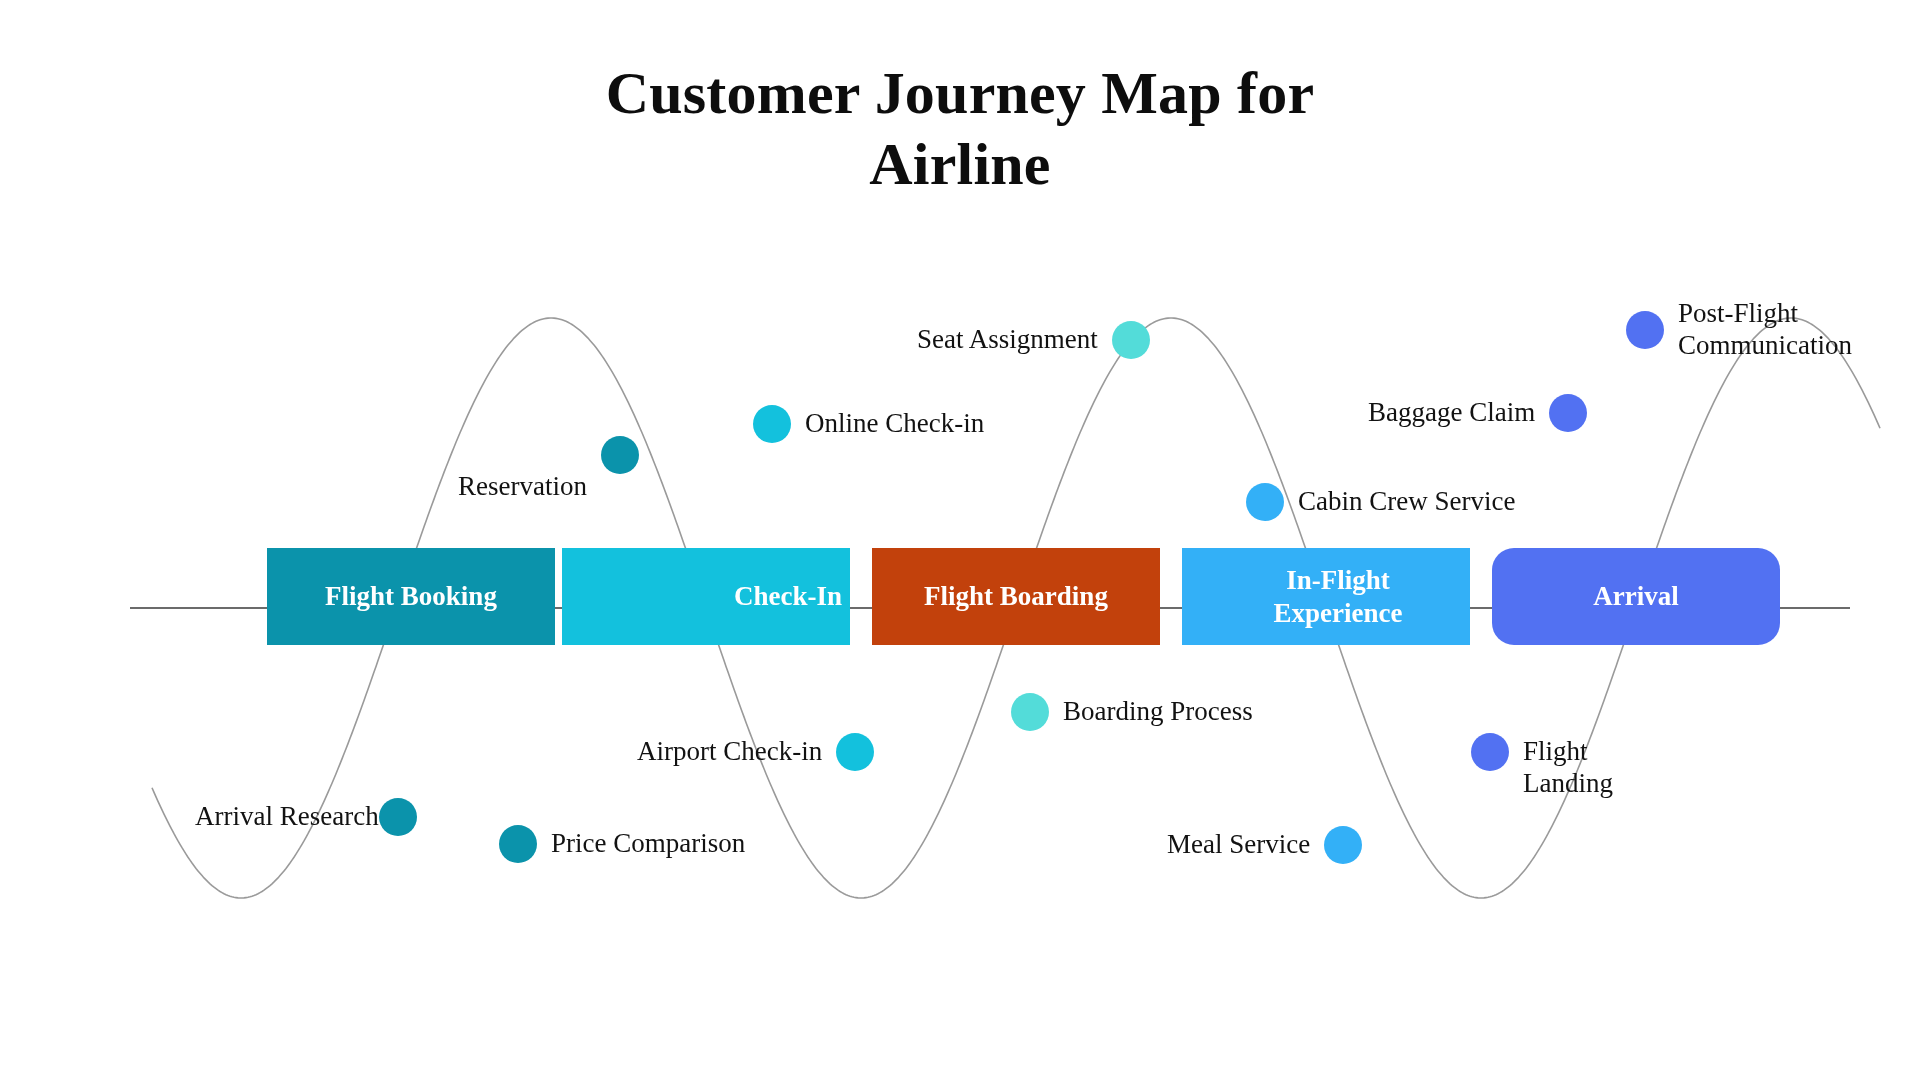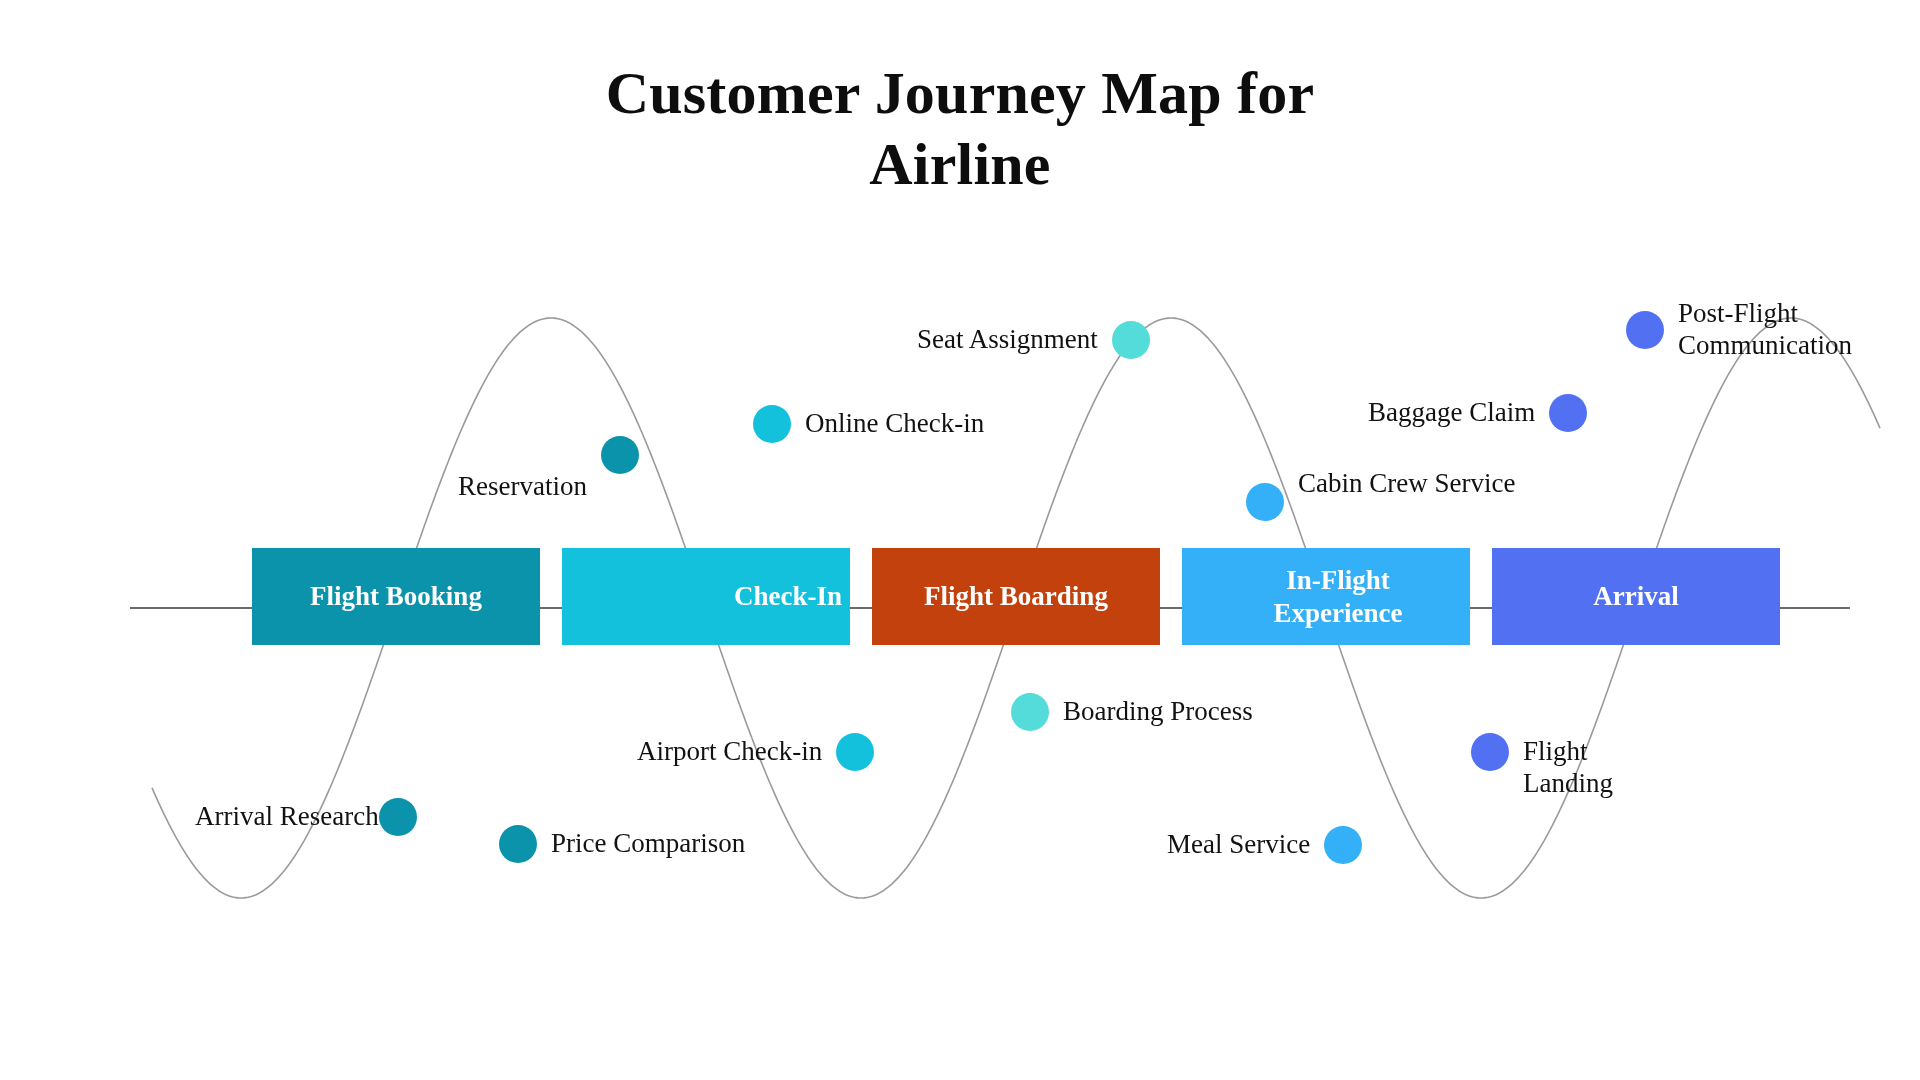--- a/index.html
+++ b/index.html
@@ -95,44 +95,44 @@
 
   <div id="title">Customer Journey Map for
 Airline</div>
 
   <svg id="wave-layer" viewBox="0 0 1920 1080" xmlns="http://www.w3.org/2000/svg">
     <line id="baseline" x1="130" y1="608" x2="1850" y2="608" stroke="#6b6b6b" stroke-width="2"></line>
     <path id="wave-path" fill="none" stroke="#9a9a9a" stroke-width="1.6" d="M152.0,787.8 L154.0,792.4 L156.0,796.9 L158.0,801.3 L160.0,805.7 L162.0,809.9 L164.0,814.1 L166.0,818.2 L168.0,822.2 L170.0,826.1 L172.0,829.9 L174.0,833.7 L176.0,837.3 L178.0,840.9 L180.0,844.3 L182.0,847.7 L184.0,850.9 L186.0,854.1 L188.0,857.2 L190.0,860.1 L192.0,863.0 L194.0,865.7 L196.0,868.4 L198.0,870.9 L200.0,873.3 L202.0,875.6 L204.0,877.9 L206.0,879.9 L208.0,881.9 L210.0,883.8 L212.0,885.6 L214.0,887.2 L216.0,888.7 L218.0,890.2 L220.0,891.5 L222.0,892.6 L224.0,893.7 L226.0,894.7 L228.0,895.5 L230.0,896.2 L232.0,896.8 L234.0,897.3 L236.0,897.6 L238.0,897.9 L240.0,898.0 L242.0,898.0 L244.0,897.9 L246.0,897.6 L248.0,897.3 L250.0,896.8 L252.0,896.2 L254.0,895.5 L256.0,894.7 L258.0,893.7 L260.0,892.6 L262.0,891.5 L264.0,890.2 L266.0,888.7 L268.0,887.2 L270.0,885.6 L272.0,883.8 L274.0,881.9 L276.0,879.9 L278.0,877.9 L280.0,875.6 L282.0,873.3 L284.0,870.9 L286.0,868.4 L288.0,865.7 L290.0,863.0 L292.0,860.1 L294.0,857.2 L296.0,854.1 L298.0,850.9 L300.0,847.7 L302.0,844.3 L304.0,840.9 L306.0,837.3 L308.0,833.7 L310.0,829.9 L312.0,826.1 L314.0,822.2 L316.0,818.2 L318.0,814.1 L320.0,809.9 L322.0,805.7 L324.0,801.3 L326.0,796.9 L328.0,792.4 L330.0,787.8 L332.0,783.2 L334.0,778.5 L336.0,773.7 L338.0,768.8 L340.0,763.9 L342.0,758.9 L344.0,753.8 L346.0,748.7 L348.0,743.6 L350.0,738.3 L352.0,733.1 L354.0,727.7 L356.0,722.4 L358.0,716.9 L360.0,711.5 L362.0,706.0 L364.0,700.4 L366.0,694.8 L368.0,689.2 L370.0,683.5 L372.0,677.8 L374.0,672.1 L376.0,666.4 L378.0,660.6 L380.0,654.8 L382.0,649.0 L384.0,643.2 L386.0,637.3 L388.0,631.5 L390.0,625.6 L392.0,619.8 L394.0,613.9 L396.0,608.0 L398.0,602.1 L400.0,596.2 L402.0,590.4 L404.0,584.5 L406.0,578.7 L408.0,572.8 L410.0,567.0 L412.0,561.2 L414.0,555.4 L416.0,549.6 L418.0,543.9 L420.0,538.2 L422.0,532.5 L424.0,526.8 L426.0,521.2 L428.0,515.6 L430.0,510.0 L432.0,504.5 L434.0,499.1 L436.0,493.6 L438.0,488.3 L440.0,482.9 L442.0,477.7 L444.0,472.4 L446.0,467.3 L448.0,462.2 L450.0,457.1 L452.0,452.1 L454.0,447.2 L456.0,442.3 L458.0,437.5 L460.0,432.8 L462.0,428.2 L464.0,423.6 L466.0,419.1 L468.0,414.7 L470.0,410.3 L472.0,406.1 L474.0,401.9 L476.0,397.8 L478.0,393.8 L480.0,389.9 L482.0,386.1 L484.0,382.3 L486.0,378.7 L488.0,375.1 L490.0,371.7 L492.0,368.3 L494.0,365.1 L496.0,361.9 L498.0,358.8 L500.0,355.9 L502.0,353.0 L504.0,350.3 L506.0,347.6 L508.0,345.1 L510.0,342.7 L512.0,340.4 L514.0,338.1 L516.0,336.1 L518.0,334.1 L520.0,332.2 L522.0,330.4 L524.0,328.8 L526.0,327.3 L528.0,325.8 L530.0,324.5 L532.0,323.4 L534.0,322.3 L536.0,321.3 L538.0,320.5 L540.0,319.8 L542.0,319.2 L544.0,318.7 L546.0,318.4 L548.0,318.1 L550.0,318.0 L552.0,318.0 L554.0,318.1 L556.0,318.4 L558.0,318.7 L560.0,319.2 L562.0,319.8 L564.0,320.5 L566.0,321.3 L568.0,322.3 L570.0,323.4 L572.0,324.5 L574.0,325.8 L576.0,327.3 L578.0,328.8 L580.0,330.4 L582.0,332.2 L584.0,334.1 L586.0,336.1 L588.0,338.1 L590.0,340.4 L592.0,342.7 L594.0,345.1 L596.0,347.6 L598.0,350.3 L600.0,353.0 L602.0,355.9 L604.0,358.8 L606.0,361.9 L608.0,365.1 L610.0,368.3 L612.0,371.7 L614.0,375.1 L616.0,378.7 L618.0,382.3 L620.0,386.1 L622.0,389.9 L624.0,393.8 L626.0,397.8 L628.0,401.9 L630.0,406.1 L632.0,410.3 L634.0,414.7 L636.0,419.1 L638.0,423.6 L640.0,428.2 L642.0,432.8 L644.0,437.5 L646.0,442.3 L648.0,447.2 L650.0,452.1 L652.0,457.1 L654.0,462.2 L656.0,467.3 L658.0,472.4 L660.0,477.7 L662.0,482.9 L664.0,488.3 L666.0,493.6 L668.0,499.1 L670.0,504.5 L672.0,510.0 L674.0,515.6 L676.0,521.2 L678.0,526.8 L680.0,532.5 L682.0,538.2 L684.0,543.9 L686.0,549.6 L688.0,555.4 L690.0,561.2 L692.0,567.0 L694.0,572.8 L696.0,578.7 L698.0,584.5 L700.0,590.4 L702.0,596.2 L704.0,602.1 L706.0,608.0 L708.0,613.9 L710.0,619.8 L712.0,625.6 L714.0,631.5 L716.0,637.3 L718.0,643.2 L720.0,649.0 L722.0,654.8 L724.0,660.6 L726.0,666.4 L728.0,672.1 L730.0,677.8 L732.0,683.5 L734.0,689.2 L736.0,694.8 L738.0,700.4 L740.0,706.0 L742.0,711.5 L744.0,716.9 L746.0,722.4 L748.0,727.7 L750.0,733.1 L752.0,738.3 L754.0,743.6 L756.0,748.7 L758.0,753.8 L760.0,758.9 L762.0,763.9 L764.0,768.8 L766.0,773.7 L768.0,778.5 L770.0,783.2 L772.0,787.8 L774.0,792.4 L776.0,796.9 L778.0,801.3 L780.0,805.7 L782.0,809.9 L784.0,814.1 L786.0,818.2 L788.0,822.2 L790.0,826.1 L792.0,829.9 L794.0,833.7 L796.0,837.3 L798.0,840.9 L800.0,844.3 L802.0,847.7 L804.0,850.9 L806.0,854.1 L808.0,857.2 L810.0,860.1 L812.0,863.0 L814.0,865.7 L816.0,868.4 L818.0,870.9 L820.0,873.3 L822.0,875.6 L824.0,877.9 L826.0,879.9 L828.0,881.9 L830.0,883.8 L832.0,885.6 L834.0,887.2 L836.0,888.7 L838.0,890.2 L840.0,891.5 L842.0,892.6 L844.0,893.7 L846.0,894.7 L848.0,895.5 L850.0,896.2 L852.0,896.8 L854.0,897.3 L856.0,897.6 L858.0,897.9 L860.0,898.0 L862.0,898.0 L864.0,897.9 L866.0,897.6 L868.0,897.3 L870.0,896.8 L872.0,896.2 L874.0,895.5 L876.0,894.7 L878.0,893.7 L880.0,892.6 L882.0,891.5 L884.0,890.2 L886.0,888.7 L888.0,887.2 L890.0,885.6 L892.0,883.8 L894.0,881.9 L896.0,879.9 L898.0,877.9 L900.0,875.6 L902.0,873.3 L904.0,870.9 L906.0,868.4 L908.0,865.7 L910.0,863.0 L912.0,860.1 L914.0,857.2 L916.0,854.1 L918.0,850.9 L920.0,847.7 L922.0,844.3 L924.0,840.9 L926.0,837.3 L928.0,833.7 L930.0,829.9 L932.0,826.1 L934.0,822.2 L936.0,818.2 L938.0,814.1 L940.0,809.9 L942.0,805.7 L944.0,801.3 L946.0,796.9 L948.0,792.4 L950.0,787.8 L952.0,783.2 L954.0,778.5 L956.0,773.7 L958.0,768.8 L960.0,763.9 L962.0,758.9 L964.0,753.8 L966.0,748.7 L968.0,743.6 L970.0,738.3 L972.0,733.1 L974.0,727.7 L976.0,722.4 L978.0,716.9 L980.0,711.5 L982.0,706.0 L984.0,700.4 L986.0,694.8 L988.0,689.2 L990.0,683.5 L992.0,677.8 L994.0,672.1 L996.0,666.4 L998.0,660.6 L1000.0,654.8 L1002.0,649.0 L1004.0,643.2 L1006.0,637.3 L1008.0,631.5 L1010.0,625.6 L1012.0,619.8 L1014.0,613.9 L1016.0,608.0 L1018.0,602.1 L1020.0,596.2 L1022.0,590.4 L1024.0,584.5 L1026.0,578.7 L1028.0,572.8 L1030.0,567.0 L1032.0,561.2 L1034.0,555.4 L1036.0,549.6 L1038.0,543.9 L1040.0,538.2 L1042.0,532.5 L1044.0,526.8 L1046.0,521.2 L1048.0,515.6 L1050.0,510.0 L1052.0,504.5 L1054.0,499.1 L1056.0,493.6 L1058.0,488.3 L1060.0,482.9 L1062.0,477.7 L1064.0,472.4 L1066.0,467.3 L1068.0,462.2 L1070.0,457.1 L1072.0,452.1 L1074.0,447.2 L1076.0,442.3 L1078.0,437.5 L1080.0,432.8 L1082.0,428.2 L1084.0,423.6 L1086.0,419.1 L1088.0,414.7 L1090.0,410.3 L1092.0,406.1 L1094.0,401.9 L1096.0,397.8 L1098.0,393.8 L1100.0,389.9 L1102.0,386.1 L1104.0,382.3 L1106.0,378.7 L1108.0,375.1 L1110.0,371.7 L1112.0,368.3 L1114.0,365.1 L1116.0,361.9 L1118.0,358.8 L1120.0,355.9 L1122.0,353.0 L1124.0,350.3 L1126.0,347.6 L1128.0,345.1 L1130.0,342.7 L1132.0,340.4 L1134.0,338.1 L1136.0,336.1 L1138.0,334.1 L1140.0,332.2 L1142.0,330.4 L1144.0,328.8 L1146.0,327.3 L1148.0,325.8 L1150.0,324.5 L1152.0,323.4 L1154.0,322.3 L1156.0,321.3 L1158.0,320.5 L1160.0,319.8 L1162.0,319.2 L1164.0,318.7 L1166.0,318.4 L1168.0,318.1 L1170.0,318.0 L1172.0,318.0 L1174.0,318.1 L1176.0,318.4 L1178.0,318.7 L1180.0,319.2 L1182.0,319.8 L1184.0,320.5 L1186.0,321.3 L1188.0,322.3 L1190.0,323.4 L1192.0,324.5 L1194.0,325.8 L1196.0,327.3 L1198.0,328.8 L1200.0,330.4 L1202.0,332.2 L1204.0,334.1 L1206.0,336.1 L1208.0,338.1 L1210.0,340.4 L1212.0,342.7 L1214.0,345.1 L1216.0,347.6 L1218.0,350.3 L1220.0,353.0 L1222.0,355.9 L1224.0,358.8 L1226.0,361.9 L1228.0,365.1 L1230.0,368.3 L1232.0,371.7 L1234.0,375.1 L1236.0,378.7 L1238.0,382.3 L1240.0,386.1 L1242.0,389.9 L1244.0,393.8 L1246.0,397.8 L1248.0,401.9 L1250.0,406.1 L1252.0,410.3 L1254.0,414.7 L1256.0,419.1 L1258.0,423.6 L1260.0,428.2 L1262.0,432.8 L1264.0,437.5 L1266.0,442.3 L1268.0,447.2 L1270.0,452.1 L1272.0,457.1 L1274.0,462.2 L1276.0,467.3 L1278.0,472.4 L1280.0,477.7 L1282.0,482.9 L1284.0,488.3 L1286.0,493.6 L1288.0,499.1 L1290.0,504.5 L1292.0,510.0 L1294.0,515.6 L1296.0,521.2 L1298.0,526.8 L1300.0,532.5 L1302.0,538.2 L1304.0,543.9 L1306.0,549.6 L1308.0,555.4 L1310.0,561.2 L1312.0,567.0 L1314.0,572.8 L1316.0,578.7 L1318.0,584.5 L1320.0,590.4 L1322.0,596.2 L1324.0,602.1 L1326.0,608.0 L1328.0,613.9 L1330.0,619.8 L1332.0,625.6 L1334.0,631.5 L1336.0,637.3 L1338.0,643.2 L1340.0,649.0 L1342.0,654.8 L1344.0,660.6 L1346.0,666.4 L1348.0,672.1 L1350.0,677.8 L1352.0,683.5 L1354.0,689.2 L1356.0,694.8 L1358.0,700.4 L1360.0,706.0 L1362.0,711.5 L1364.0,716.9 L1366.0,722.4 L1368.0,727.7 L1370.0,733.1 L1372.0,738.3 L1374.0,743.6 L1376.0,748.7 L1378.0,753.8 L1380.0,758.9 L1382.0,763.9 L1384.0,768.8 L1386.0,773.7 L1388.0,778.5 L1390.0,783.2 L1392.0,787.8 L1394.0,792.4 L1396.0,796.9 L1398.0,801.3 L1400.0,805.7 L1402.0,809.9 L1404.0,814.1 L1406.0,818.2 L1408.0,822.2 L1410.0,826.1 L1412.0,829.9 L1414.0,833.7 L1416.0,837.3 L1418.0,840.9 L1420.0,844.3 L1422.0,847.7 L1424.0,850.9 L1426.0,854.1 L1428.0,857.2 L1430.0,860.1 L1432.0,863.0 L1434.0,865.7 L1436.0,868.4 L1438.0,870.9 L1440.0,873.3 L1442.0,875.6 L1444.0,877.9 L1446.0,879.9 L1448.0,881.9 L1450.0,883.8 L1452.0,885.6 L1454.0,887.2 L1456.0,888.7 L1458.0,890.2 L1460.0,891.5 L1462.0,892.6 L1464.0,893.7 L1466.0,894.7 L1468.0,895.5 L1470.0,896.2 L1472.0,896.8 L1474.0,897.3 L1476.0,897.6 L1478.0,897.9 L1480.0,898.0 L1482.0,898.0 L1484.0,897.9 L1486.0,897.6 L1488.0,897.3 L1490.0,896.8 L1492.0,896.2 L1494.0,895.5 L1496.0,894.7 L1498.0,893.7 L1500.0,892.6 L1502.0,891.5 L1504.0,890.2 L1506.0,888.7 L1508.0,887.2 L1510.0,885.6 L1512.0,883.8 L1514.0,881.9 L1516.0,879.9 L1518.0,877.9 L1520.0,875.6 L1522.0,873.3 L1524.0,870.9 L1526.0,868.4 L1528.0,865.7 L1530.0,863.0 L1532.0,860.1 L1534.0,857.2 L1536.0,854.1 L1538.0,850.9 L1540.0,847.7 L1542.0,844.3 L1544.0,840.9 L1546.0,837.3 L1548.0,833.7 L1550.0,829.9 L1552.0,826.1 L1554.0,822.2 L1556.0,818.2 L1558.0,814.1 L1560.0,809.9 L1562.0,805.7 L1564.0,801.3 L1566.0,796.9 L1568.0,792.4 L1570.0,787.8 L1572.0,783.2 L1574.0,778.5 L1576.0,773.7 L1578.0,768.8 L1580.0,763.9 L1582.0,758.9 L1584.0,753.8 L1586.0,748.7 L1588.0,743.6 L1590.0,738.3 L1592.0,733.1 L1594.0,727.7 L1596.0,722.4 L1598.0,716.9 L1600.0,711.5 L1602.0,706.0 L1604.0,700.4 L1606.0,694.8 L1608.0,689.2 L1610.0,683.5 L1612.0,677.8 L1614.0,672.1 L1616.0,666.4 L1618.0,660.6 L1620.0,654.8 L1622.0,649.0 L1624.0,643.2 L1626.0,637.3 L1628.0,631.5 L1630.0,625.6 L1632.0,619.8 L1634.0,613.9 L1636.0,608.0 L1638.0,602.1 L1640.0,596.2 L1642.0,590.4 L1644.0,584.5 L1646.0,578.7 L1648.0,572.8 L1650.0,567.0 L1652.0,561.2 L1654.0,555.4 L1656.0,549.6 L1658.0,543.9 L1660.0,538.2 L1662.0,532.5 L1664.0,526.8 L1666.0,521.2 L1668.0,515.6 L1670.0,510.0 L1672.0,504.5 L1674.0,499.1 L1676.0,493.6 L1678.0,488.3 L1680.0,482.9 L1682.0,477.7 L1684.0,472.4 L1686.0,467.3 L1688.0,462.2 L1690.0,457.1 L1692.0,452.1 L1694.0,447.2 L1696.0,442.3 L1698.0,437.5 L1700.0,432.8 L1702.0,428.2 L1704.0,423.6 L1706.0,419.1 L1708.0,414.7 L1710.0,410.3 L1712.0,406.1 L1714.0,401.9 L1716.0,397.8 L1718.0,393.8 L1720.0,389.9 L1722.0,386.1 L1724.0,382.3 L1726.0,378.7 L1728.0,375.1 L1730.0,371.7 L1732.0,368.3 L1734.0,365.1 L1736.0,361.9 L1738.0,358.8 L1740.0,355.9 L1742.0,353.0 L1744.0,350.3 L1746.0,347.6 L1748.0,345.1 L1750.0,342.7 L1752.0,340.4 L1754.0,338.1 L1756.0,336.1 L1758.0,334.1 L1760.0,332.2 L1762.0,330.4 L1764.0,328.8 L1766.0,327.3 L1768.0,325.8 L1770.0,324.5 L1772.0,323.4 L1774.0,322.3 L1776.0,321.3 L1778.0,320.5 L1780.0,319.8 L1782.0,319.2 L1784.0,318.7 L1786.0,318.4 L1788.0,318.1 L1790.0,318.0 L1792.0,318.0 L1794.0,318.1 L1796.0,318.4 L1798.0,318.7 L1800.0,319.2 L1802.0,319.8 L1804.0,320.5 L1806.0,321.3 L1808.0,322.3 L1810.0,323.4 L1812.0,324.5 L1814.0,325.8 L1816.0,327.3 L1818.0,328.8 L1820.0,330.4 L1822.0,332.2 L1824.0,334.1 L1826.0,336.1 L1828.0,338.1 L1830.0,340.4 L1832.0,342.7 L1834.0,345.1 L1836.0,347.6 L1838.0,350.3 L1840.0,353.0 L1842.0,355.9 L1844.0,358.8 L1846.0,361.9 L1848.0,365.1 L1850.0,368.3 L1852.0,371.7 L1854.0,375.1 L1856.0,378.7 L1858.0,382.3 L1860.0,386.1 L1862.0,389.9 L1864.0,393.8 L1866.0,397.8 L1868.0,401.9 L1870.0,406.1 L1872.0,410.3 L1874.0,414.7 L1876.0,419.1 L1878.0,423.6 L1880.0,428.2"></path>
   </svg>
 
   <div id="stages-layer">
-      <div class="stage-box" style="left: 252px; top: 548px; width: 288px; height: 97px; background: rgb(11, 147, 171);"><span>Flight Booking</span></div>
+      <div class="stage-box" style="left: 267px; top: 548px; width: 288px; height: 97px; background: rgb(11, 147, 171);"><span>Flight Booking</span></div>
       <div class="stage-box" style="left: 562px; top: 548px; width: 288px; height: 97px; background: rgb(19, 193, 221); justify-content: flex-end;"><span>Check-In</span></div>
       <div class="stage-box" style="left: 872px; top: 548px; width: 288px; height: 97px; background: #c2410c;"><span>Flight Boarding</span></div>
       <div class="stage-box" style="left: 1182px; top: 548px; width: 288px; height: 97px; background: rgb(51, 176, 247); padding-left: 32px;"><span>In-Flight
 Experience</span></div>
-      <div class="stage-box" style="left: 1492px; top: 548px; width: 288px; height: 97px; background: rgb(82, 113, 242);"><span>Arrival</span></div>
+      <div class="stage-box" style="left: 1492px; top: 548px; width: 288px; height: 97px; background: rgb(82, 113, 242); border-radius: 22px;"><span>Arrival</span></div>
     </div>
   <div id="touchpoints-layer">
       <div class="tp-dot" style="left: 379px; top: 798px; width: 38px; height: 38px; background: rgb(11, 147, 171);"></div>
       <div class="tp-label left" style="left: 195px; top: 801px;">Arrival Research</div>
       <div class="tp-dot" style="left: 499px; top: 825px; width: 38px; height: 38px; background: rgb(11, 147, 171);"></div>
       <div class="tp-label right" style="left: 551px; top: 828px;">Price Comparison</div>
       <div class="tp-dot" style="left: 601px; top: 436px; width: 38px; height: 38px; background: rgb(11, 147, 171);"></div>
       <div class="tp-label left" style="left: 458px; top: 439px; margin-top: 32px;">Reservation</div>
       <div class="tp-dot" style="left: 753px; top: 405px; width: 38px; height: 38px; background: rgb(19, 193, 221);"></div>
       <div class="tp-label right" style="left: 805px; top: 408px;">Online Check-in</div>
       <div class="tp-dot" style="left: 836px; top: 733px; width: 38px; height: 38px; background: rgb(19, 193, 221);"></div>
       <div class="tp-label left" style="left: 637px; top: 736px;">Airport Check-in</div>
       <div class="tp-dot" style="left: 1112px; top: 321px; width: 38px; height: 38px; background: rgb(83, 220, 217);"></div>
       <div class="tp-label left" style="left: 917px; top: 324px;">Seat Assignment</div>
       <div class="tp-dot" style="left: 1011px; top: 693px; width: 38px; height: 38px; background: rgb(83, 220, 217);"></div>
       <div class="tp-label right" style="left: 1063px; top: 696px;">Boarding Process</div>
       <div class="tp-dot" style="left: 1246px; top: 483px; width: 38px; height: 38px; background: rgb(51, 176, 247);"></div>
-      <div class="tp-label right" style="left: 1298px; top: 468px; text-align: right;">Cabin Crew Service</div>
+      <div class="tp-label right" style="left: 1298px; top: 486px; text-align: right;">Cabin Crew Service</div>
       <div class="tp-dot" style="left: 1324px; top: 826px; width: 38px; height: 38px; background: rgb(51, 176, 247);"></div>
       <div class="tp-label left" style="left: 1167px; top: 829px;">Meal Service</div>
       <div class="tp-dot" style="left: 1549px; top: 394px; width: 38px; height: 38px; background: rgb(82, 113, 242);"></div>
       <div class="tp-label left" style="left: 1368px; top: 397px;">Baggage Claim</div>
       <div class="tp-dot" style="left: 1471px; top: 733px; width: 38px; height: 38px; background: rgb(82, 113, 242);"></div>
       <div class="tp-label right" style="left: 1523px; top: 736px;">Flight Landing</div>
       <div class="tp-dot" style="left: 1626px; top: 311px; width: 38px; height: 38px; background: rgb(82, 113, 242);"></div>
       <div class="tp-label right" style="left: 1678px; top: 298px;">Post-Flight
 Communication</div>
     </div>

